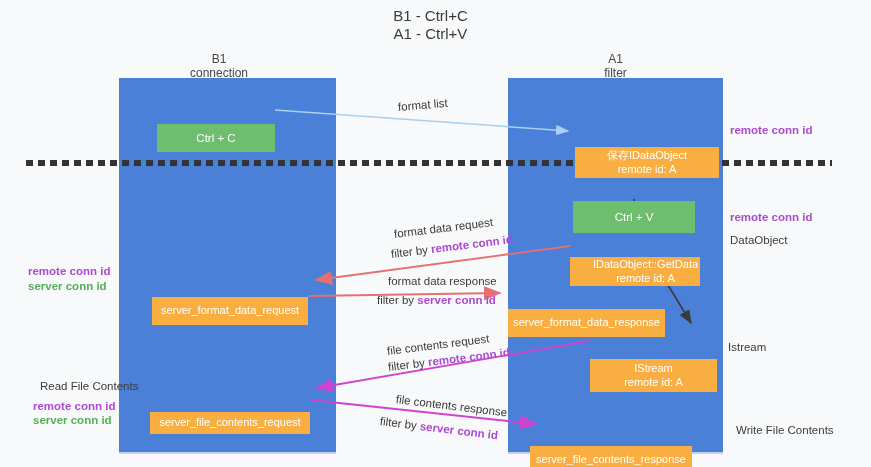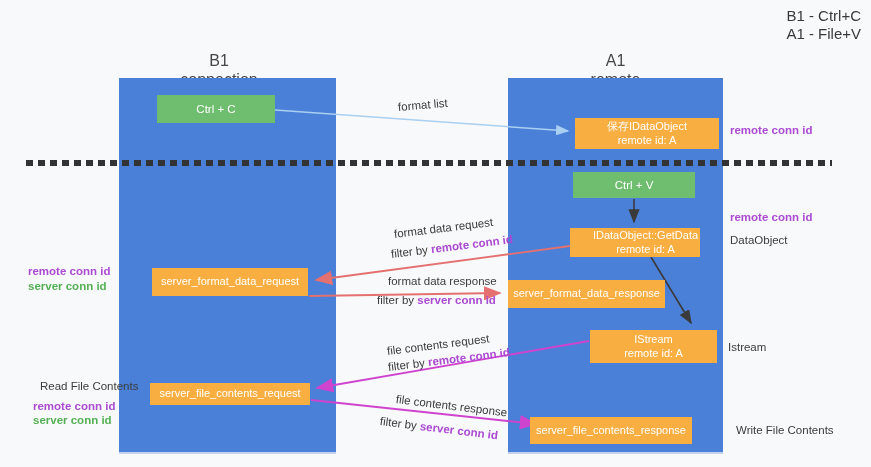--- a/index.html
+++ b/index.html
@@ -2,29 +2,29 @@
 <html style="--lifeline-blue: #4a80d8; --box-orange: #f9ae41; --box-green: #6fbe6f; --purple-label: #ab4ad2; --green-label: #55b055; --arrow-red: #e47070; --arrow-magenta: #cf44cf; --arrow-blue: #a9cff1; --arrow-black: #3a3a3a; --dashed-line: #333333; --background: #f8f9fa; --text-dark: #3c3c3c;"><head>
 <meta charset="utf-8">
 <style>
   * { margin:0; padding:0; box-sizing:border-box; }
   html,body { font-family:"Liberation Sans", sans-serif; }
   .canvas {
     position:relative; width:871px; height:467px;
     background:var(--background); overflow:hidden;
     color:var(--text-dark);
   }
-  .title { position:absolute; left:0; right:10px; top:7px; text-align:right;
+  .title { position:absolute; left:0; right:10px; top:7px; text-align:center;
            font-size:15px; color:#3a3a3a; line-height:1.22; }
-  .col-header { position:absolute; text-align:center; font-size:16px; color:#474747; line-height:1.18; }
+  .col-header { position:absolute; text-align:center; font-size:12px; color:#474747; line-height:1.18; }
   .lifeline { position:absolute; top:78px; height:374px; background:var(--lifeline-blue);
               box-shadow:0 2px 0 rgba(188,204,236,.9); }
   .dashed { position:absolute; left:26px; top:160px; width:806px; height:6px;
             background:repeating-linear-gradient(90deg, var(--dashed-line) 0 7px, transparent 7px 12px); }
   .box { position:absolute; display:flex; flex-direction:column; align-items:center;
-         justify-content:center; color:#fff; text-align:center; white-space:nowrap; }
+         justify-content:center; color:#fff; text-align:center; white-space:nowrap;margin-top:29px; }
   .box.orange { background:var(--box-orange); }
   .box.green  { background:var(--box-green); font-size:11.5px; }
   .box .l1, .box .l2 { font-size:11px; line-height:1.2; }
   .box.small { font-size:10.5px; }
   .lbl { position:absolute; font-size:11.5px; white-space:nowrap; color:var(--text-dark); }
   .purple { color:var(--purple-label); font-weight:bold; }
   .greentxt { color:var(--green-label); font-weight:bold; }
   .mid { position:absolute; font-size:11.5px; color:#3c3c3c; white-space:nowrap;
          transform-origin:left center; }
   svg.arrows { position:absolute; left:0; top:0; pointer-events:none; }
@@ -38,30 +38,30 @@
   .mk-red     { fill:var(--arrow-red); }
   .mk-magenta { fill:var(--arrow-magenta); }
 </style>
 </head>
 <body>
 
 <div class="canvas">
 
   <div class="title">
     <div>B1 - Ctrl+C</div>
-    <div>A1 - File+V</div>
+    <div>A1 - Ctrl+V</div>
   </div>
 
   <div class="col-header" style="left:109px; top:52px; width:220px;">
     <div>B1</div>
     <div>connection</div>
   </div>
   <div class="col-header" style="left:508px; top:52px; width:215px;">
     <div>A1</div>
-    <div>remote</div>
+    <div>filter</div>
   </div>
 
   <div class="lifeline" style="left:119px; width:217px;"></div>
   <div class="lifeline" style="left:508px; width:215px;"></div>
 
   <div class="dashed"></div>
 
   <svg class="arrows" width="871" height="467" viewBox="0 0 871 467">
     <defs>
       <marker id="m-blue" markerWidth="9" markerHeight="7" refX="8" refY="3.5" orient="auto">
@@ -88,21 +88,21 @@
 
   <div class="box green" style="left:157px; top:95px; width:118px; height:28px;">
     <span>Ctrl + C</span>
   </div>
 
   <div class="box orange" style="left:575px; top:118px; width:144px; height:31px;">
     <span class="l1">保存IDataObject</span>
     <span class="l2">remote id: A</span>
   </div>
 
-  <div class="box green" style="left:573px; top:172px; width:122px; height:26px;">
+  <div class="box green" style="left:573px; top:172px; width:122px; height:32px;">
     <span>Ctrl + V</span>
   </div>
 
   <div class="box orange" style="left:570px; top:228px; width:130px; height:29px;padding-left:21px;">
     <span class="l1">IDataObject::GetData</span>
     <span class="l2">remote id: A</span>
   </div>
 
   <div class="box orange" style="left:152px; top:268px; width:156px; height:28px;">
     <span class="l1">server_format_data_request</span>

